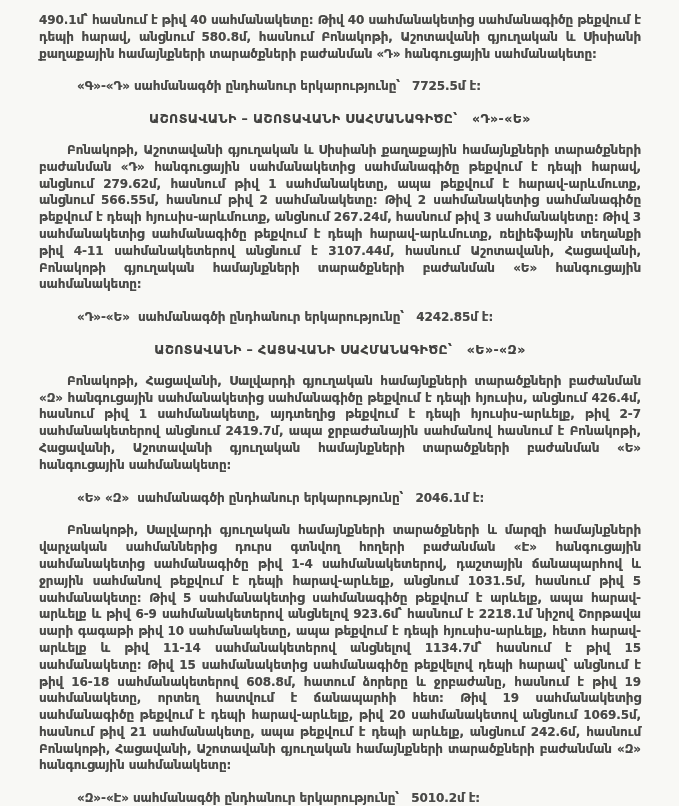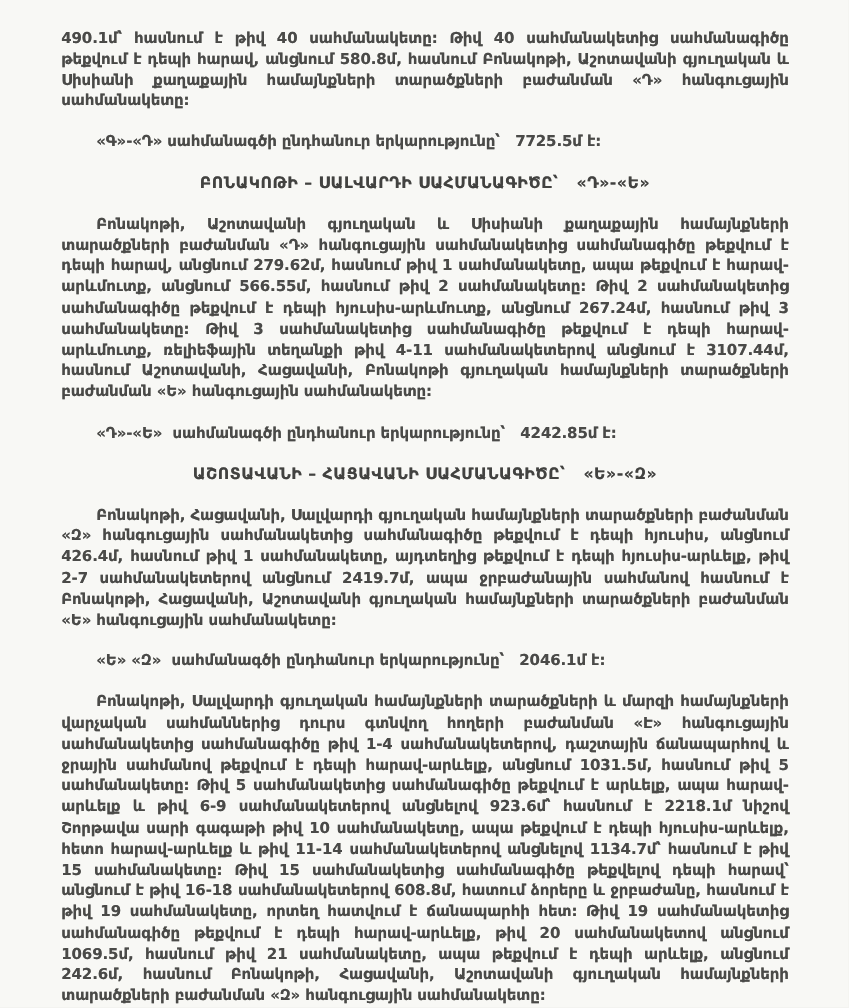--- a/index.html
+++ b/index.html
@@ -18,21 +18,21 @@
     overflow: hidden;
     font-family: "DejaVu Sans", sans-serif;
     font-size: 12px;
     font-weight: bold;
     line-height: 16.8px;
     color: #4a4a48;
     letter-spacing: -0.1px;
     text-shadow: 0 0 0.4px rgba(70,70,68,0.55);
   }
   .body-par {
-    margin: 16px;
+    margin: 6px;
     text-align: justify;
     text-indent: 28px;
   }
   .body-par.no-indent {
     text-indent: 0;
   }
   .total-line {
     margin: 16px;
     text-indent: 28px;
     white-space: pre-wrap;
@@ -49,21 +49,21 @@
 </style>
 </head>
 <body>
 
 <div class="page">
 
   <p class="body-par no-indent">490.1մ՝ հասնում է թիվ 40 սահմանակետը: Թիվ 40 սահմանակետից սահմանագիծը թեքվում է դեպի հարավ, անցնում 580.8մ, հասնում Բոնակոթի, Աշոտավանի գյուղական և Սիսիանի քաղաքային համայնքների տարածքների բաժանման «Դ» հանգուցային սահմանակետը:</p>
 
   <p class="total-line">«Գ»-«Դ» սահմանագծի ընդհանուր երկարությունը՝   7725.5մ է:</p>
 
-  <h2 class="heading">ԲՈՆԱԿՈԹԻ – ՍԱԼՎԱՐԴԻ ՍԱՀՄԱՆԱԳԻԾԸ՝   «Դ»-«Ե»</h2>
+  <h2 class="heading">ԱՇՈՏԱՎԱՆԻ – ԱՇՈՏԱՎԱՆԻ ՍԱՀՄԱՆԱԳԻԾԸ՝   «Դ»-«Ե»</h2>
 
   <p class="body-par">Բոնակոթի, Աշոտավանի գյուղական և Սիսիանի քաղաքային համայնքների տարածքների բաժանման «Դ» հանգուցային սահմանակետից սահմանագիծը թեքվում է դեպի հարավ, անցնում 279.62մ, հասնում թիվ 1 սահմանակետը, ապա թեքվում է հարավ-արևմուտք, անցնում 566.55մ, հասնում թիվ 2 սահմանակետը: Թիվ 2 սահմանակետից սահմանագիծը թեքվում է դեպի հյուսիս-արևմուտք, անցնում 267.24մ, հասնում թիվ 3 սահմանակետը: Թիվ 3 սահմանակետից սահմանագիծը թեքվում է դեպի հարավ-արևմուտք, ռելիեֆային տեղանքի թիվ 4-11 սահմանակետերով անցնում է 3107.44մ, հասնում Աշոտավանի, Հացավանի, Բոնակոթի գյուղական համայնքների տարածքների բաժանման «Ե»   հանգուցային սահմանակետը:</p>
 
   <p class="total-line">«Դ»-«Ե»  սահմանագծի ընդհանուր երկարությունը՝   4242.85մ է:</p>
 
   <h2 class="heading">ԱՇՈՏԱՎԱՆԻ – ՀԱՑԱՎԱՆԻ ՍԱՀՄԱՆԱԳԻԾԸ՝   «Ե»-«Զ»</h2>
 
   <p class="body-par">Բոնակոթի, Հացավանի, Սալվարդի գյուղական համայնքների տարածքների բաժանման «Զ» հանգուցային սահմանակետից սահմանագիծը թեքվում է դեպի հյուսիս, անցնում 426.4մ, հասնում թիվ 1 սահմանակետը, այդտեղից թեքվում է դեպի հյուսիս-արևելք, թիվ 2-7 սահմանակետերով անցնում 2419.7մ, ապա ջրբաժանային սահմանով հասնում է Բոնակոթի, Հացավանի, Աշոտավանի գյուղական համայնքների տարածքների բաժանման «Ե» հանգուցային սահմանակետը:</p>
 
   <p class="total-line">«Ե» «Զ»  սահմանագծի ընդհանուր երկարությունը՝   2046.1մ է:</p>

